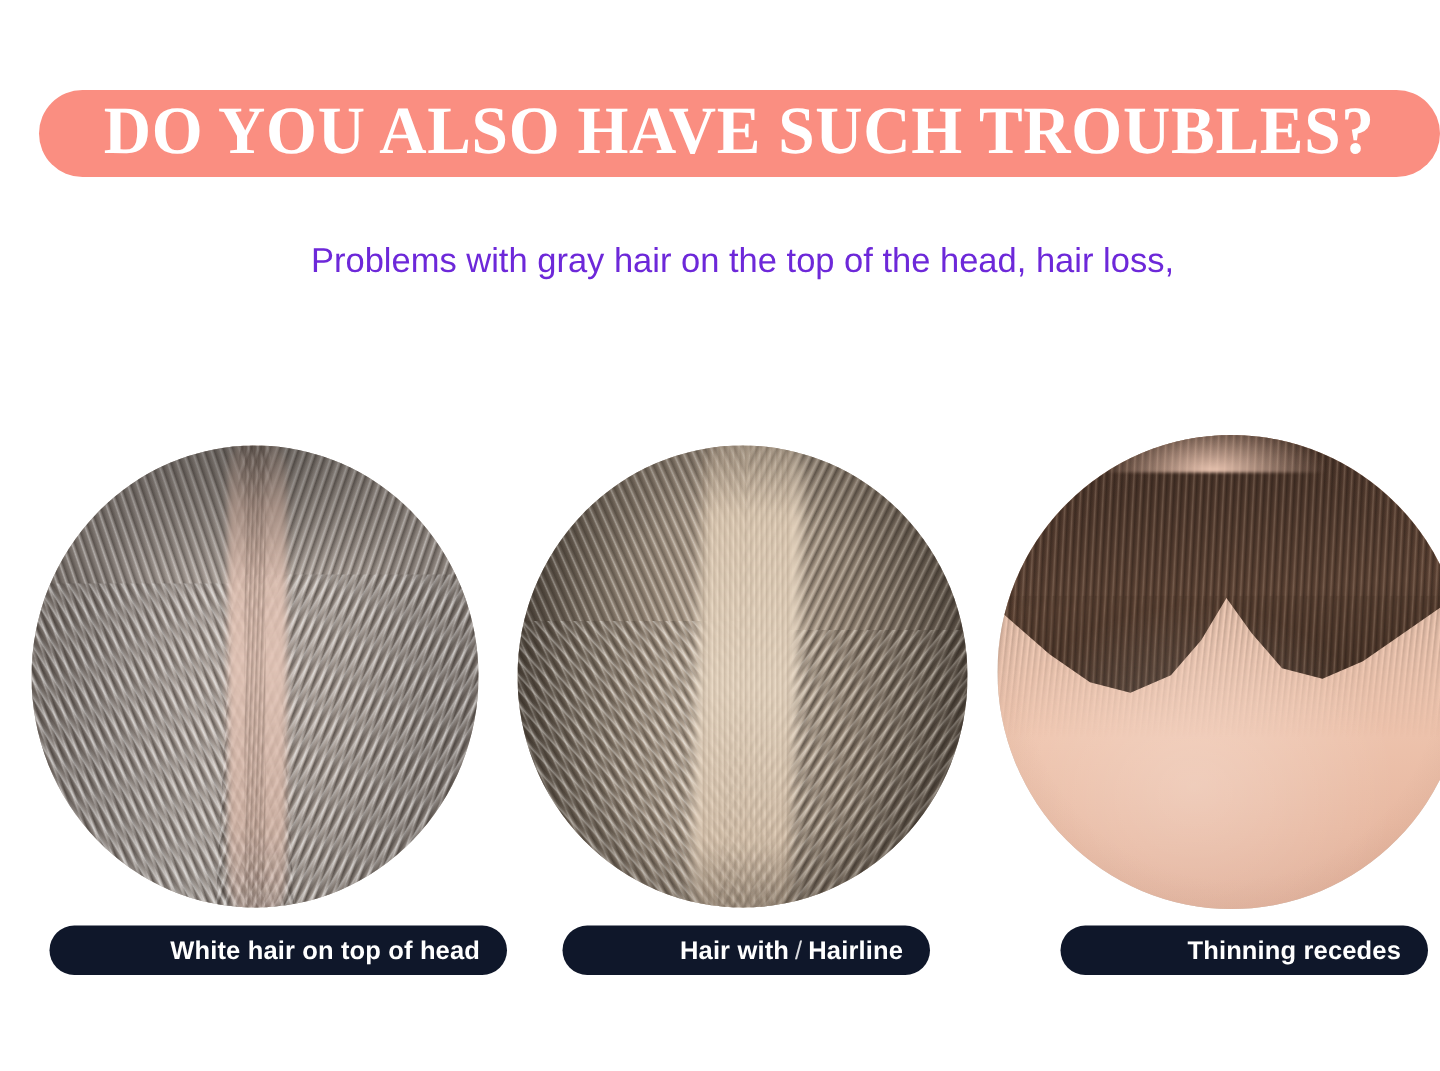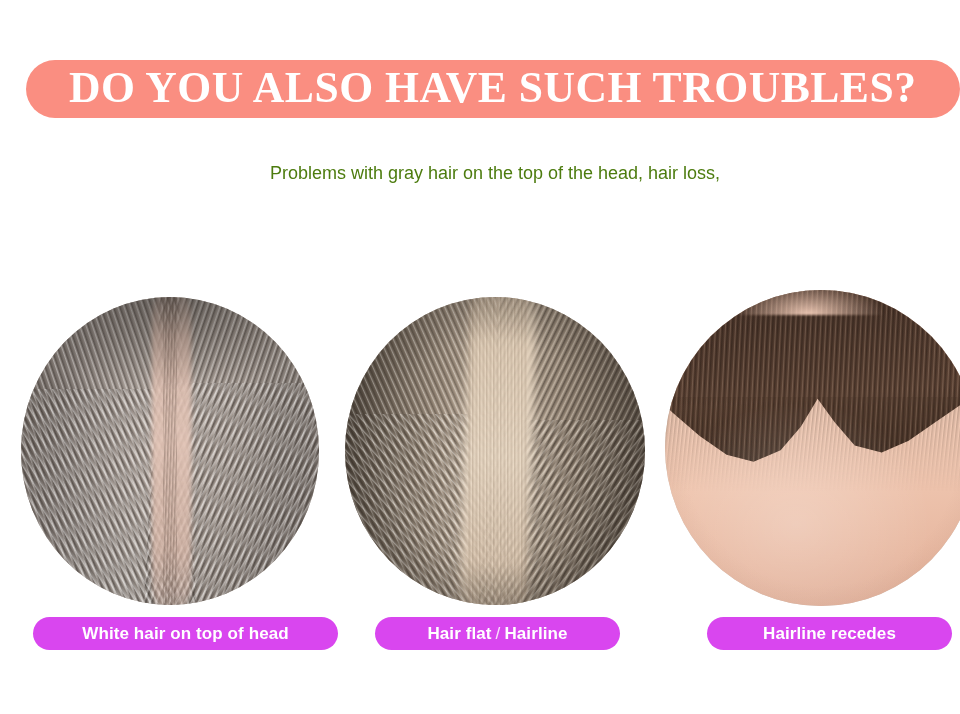--- a/index.html
+++ b/index.html
@@ -53,23 +53,23 @@
 
   
   .subtitle {
     position: absolute;
     left: 80px;
     top: 150px;
     width: 800px;
     text-align: center;
     font-family: "Liberation Sans", sans-serif;
     font-weight: 300;
-    font-size: 18px;
+    font-size: 23px;
     line-height: 47px;
-    color: #4d7c0f;
+    color: #6d28d9;
   }
   .subtitle-line {
     display: block;
     white-space: nowrap;
   }
 
   
   .photo-row {
     position: absolute;
     left: 0;
@@ -319,25 +319,25 @@
   .c3-shade {
     position: absolute; inset: 0;
     background: radial-gradient(ellipse 72% 64% at 42% 74%, rgba(255,255,255,0.22) 0%, rgba(255,255,255,0) 60%),
                 radial-gradient(circle at 50% 50%, rgba(0,0,0,0) 62%, rgba(120,78,60,0.18) 100%);
   }
 
   
   .caption-pill {
     position: absolute;
     height: 33px;
-    background: #d946ef;
+    background: #0f172a;
     border-radius: 17px;
     display: flex;
     align-items: center;
-    justify-content: center;
+    justify-content: flex-end;
     color: #ffffff;
     font-family: "Liberation Sans", sans-serif;
     font-weight: bold;
     font-size: 17px;
     letter-spacing: 0.1px;
     white-space: nowrap;
     box-sizing: border-box;
     padding: 0 18px;
   }
   .caption-1 { left: 18px;  top: 617px; width: 305px; }
@@ -428,22 +428,22 @@
       <div class="inner c3-shade"></div>
     </div>
 
   </div>
 
   <div class="caption-pill caption-1">
     <span>White hair on top of head</span>
   </div>
 
   <div class="caption-pill caption-2">
-    <span>Hair flat</span>
+    <span>Hair with</span>
     <span class="slash">/</span>
     <span>Hairline</span>
   </div>
 
   <div class="caption-pill caption-3">
-    <span>Hairline recedes</span>
+    <span>Thinning recedes</span>
   </div>
 
 </div>
 
 </body></html>

